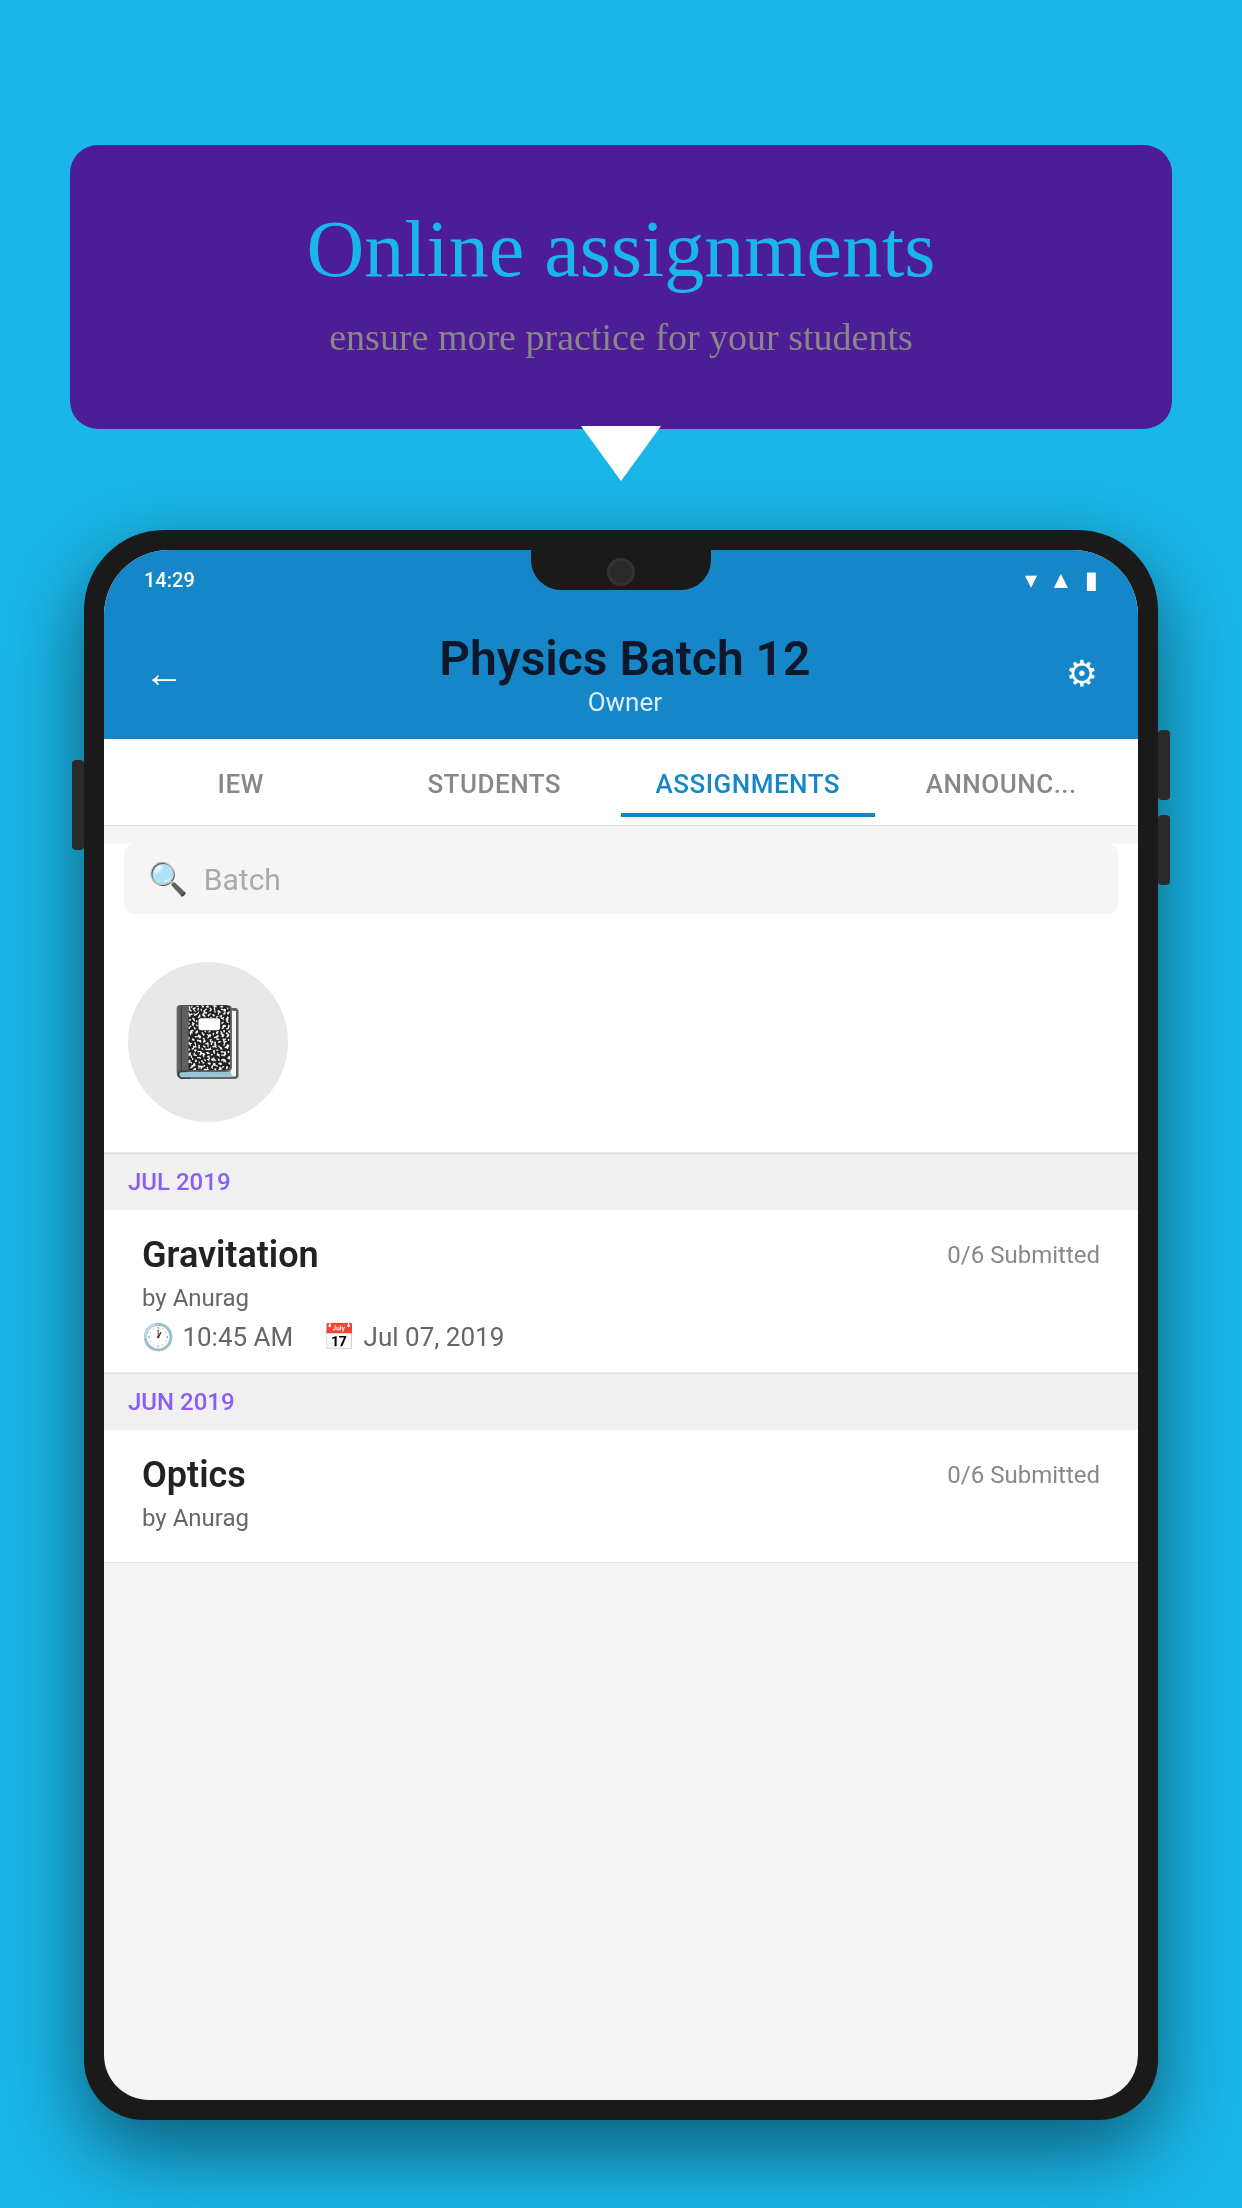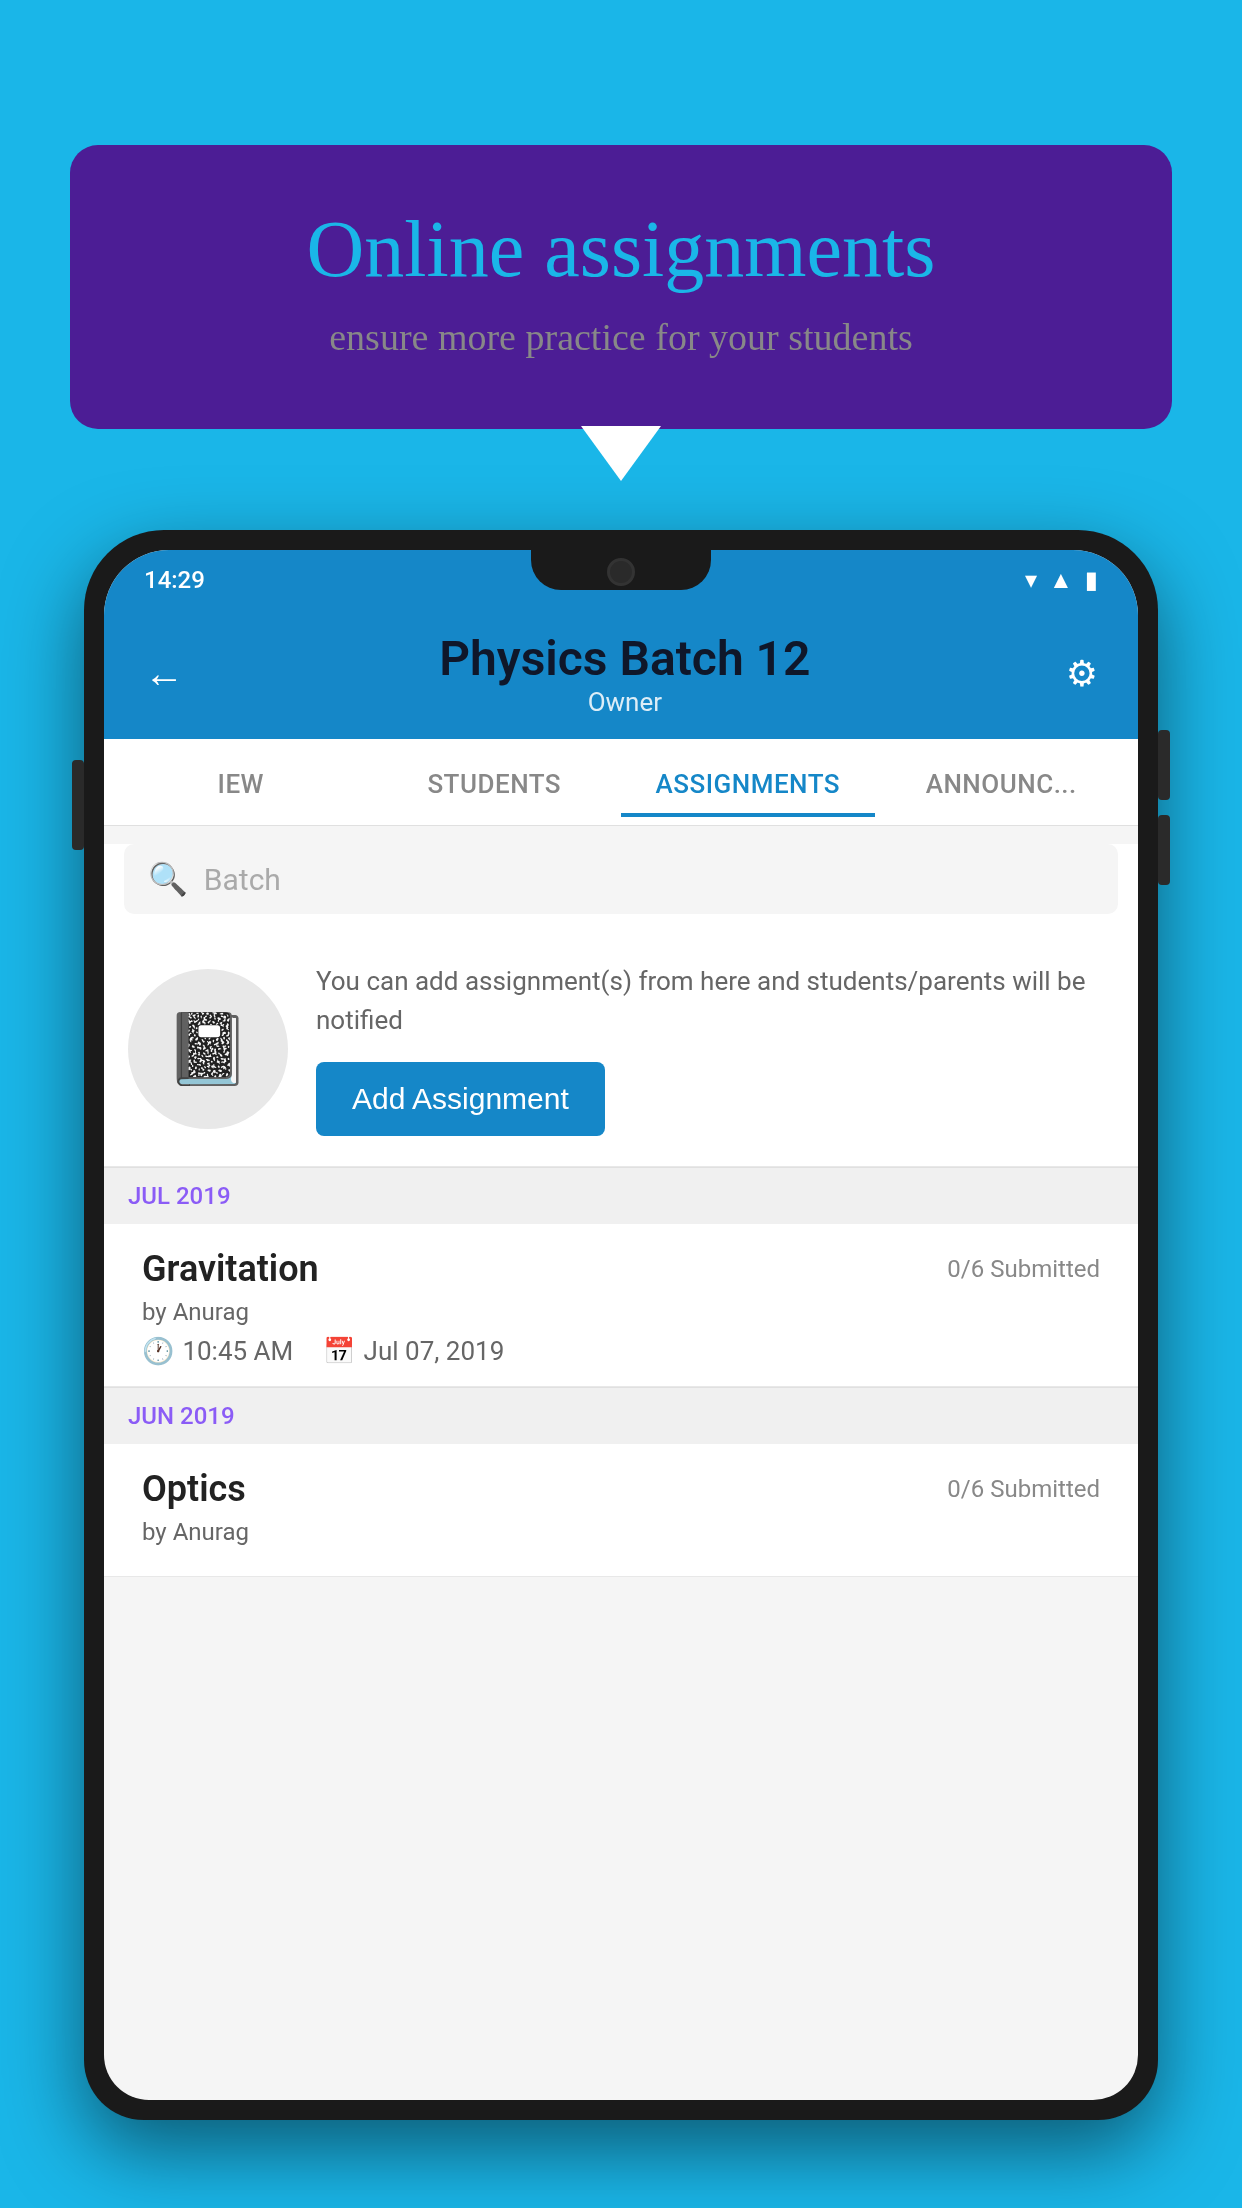--- a/index.html
+++ b/index.html
@@ -119,21 +119,21 @@
       display: flex;
       align-items: center;
       justify-content: space-between;
       padding: 0 40px;
       position: relative;
       z-index: 10;
     }
 
     .status-time {
       color: white;
-      font-size: 24px;
+      font-size: 20px;
       font-weight: 500;
     }
 
     .status-icons {
       display: flex;
       align-items: center;
       gap: 12px;
     }
 
     .wifi-icon, .signal-icon, .battery-icon {
@@ -406,24 +406,20 @@
       <div class="content-area">
 
         <div class="search-bar">
           <span class="search-icon-wrap">🔍</span>
           <span class="search-placeholder">Batch</span>
         </div>
 
         <div class="promo-block">
           <div class="promo-icon-circle">
             <span class="notebook-icon">📓</span>
-          </div>
-          <div class="promo-text-area">
-            <div class="promo-description">You can add assignment(s) from here and students/parents will be notified</div>
-            <button class="add-assignment-btn">Add Assignment</button>
           </div>
         </div>
 
         <div class="section-header">JUL 2019</div>
         <div class="assignment-item">
           <div class="assignment-top">
             <span class="assignment-name">Gravitation</span>
             <span class="assignment-submitted">0/6 Submitted</span>
           </div>
           <div class="assignment-by">by Anurag</div>

